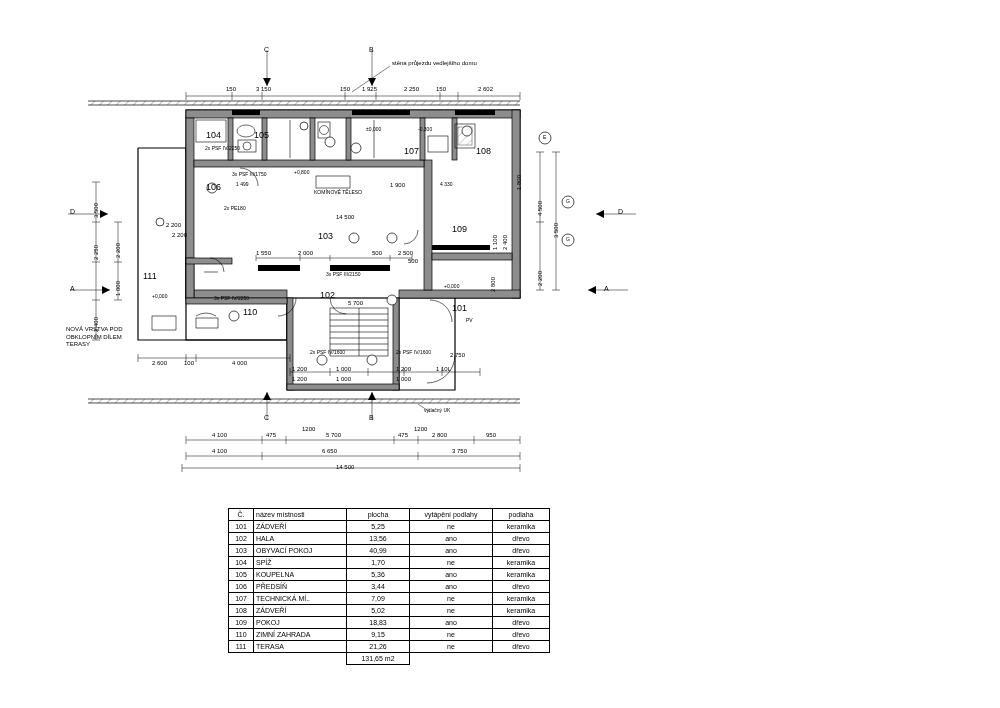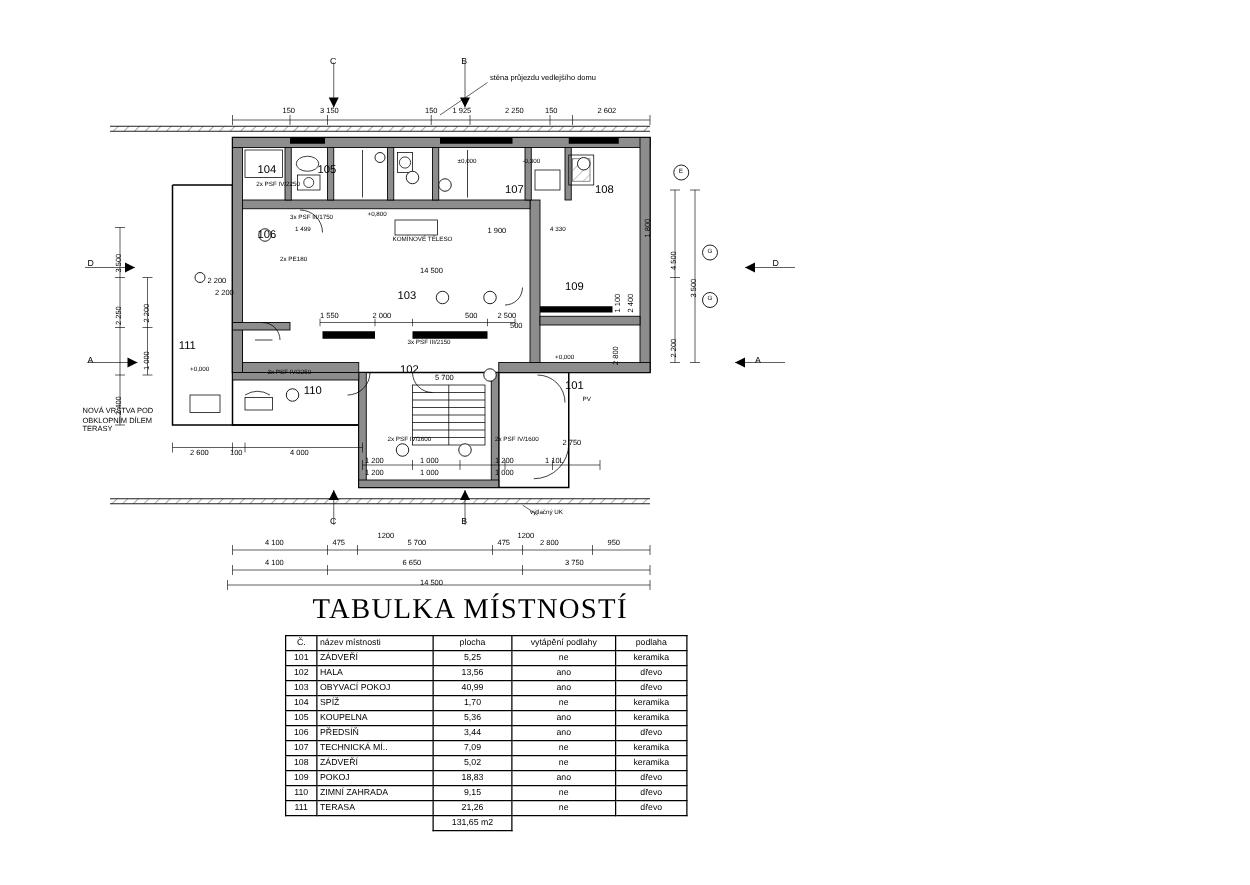--- a/index.html
+++ b/index.html
@@ -382,21 +382,20 @@
   <div class="abs dimtxt" style="left:398px;top:432px;">475</div>
   <div class="abs dimtxt" style="left:432px;top:432px;">2 800</div>
   <div class="abs dimtxt" style="left:486px;top:432px;">950</div>
 
   <div class="abs dimtxt" style="left:212px;top:448px;">4 100</div>
   <div class="abs dimtxt" style="left:322px;top:448px;">6 650</div>
   <div class="abs dimtxt" style="left:452px;top:448px;">3 750</div>
 
   <div class="abs dimtxt" style="left:336px;top:464px;">14 500</div>
 
-  <div class="title">TABULKA MÍSTNOSTÍ</div>
 
   <div class="tbl-cap"></div>
 
   <table class="rooms">
     <tbody>
         <tr>
       <th class="c-num">Č.</th>
       <th class="c-name">název místnosti</th>
       <th class="c-area">plocha</th>
       <th class="c-heat">vytápění podlahy</th>

